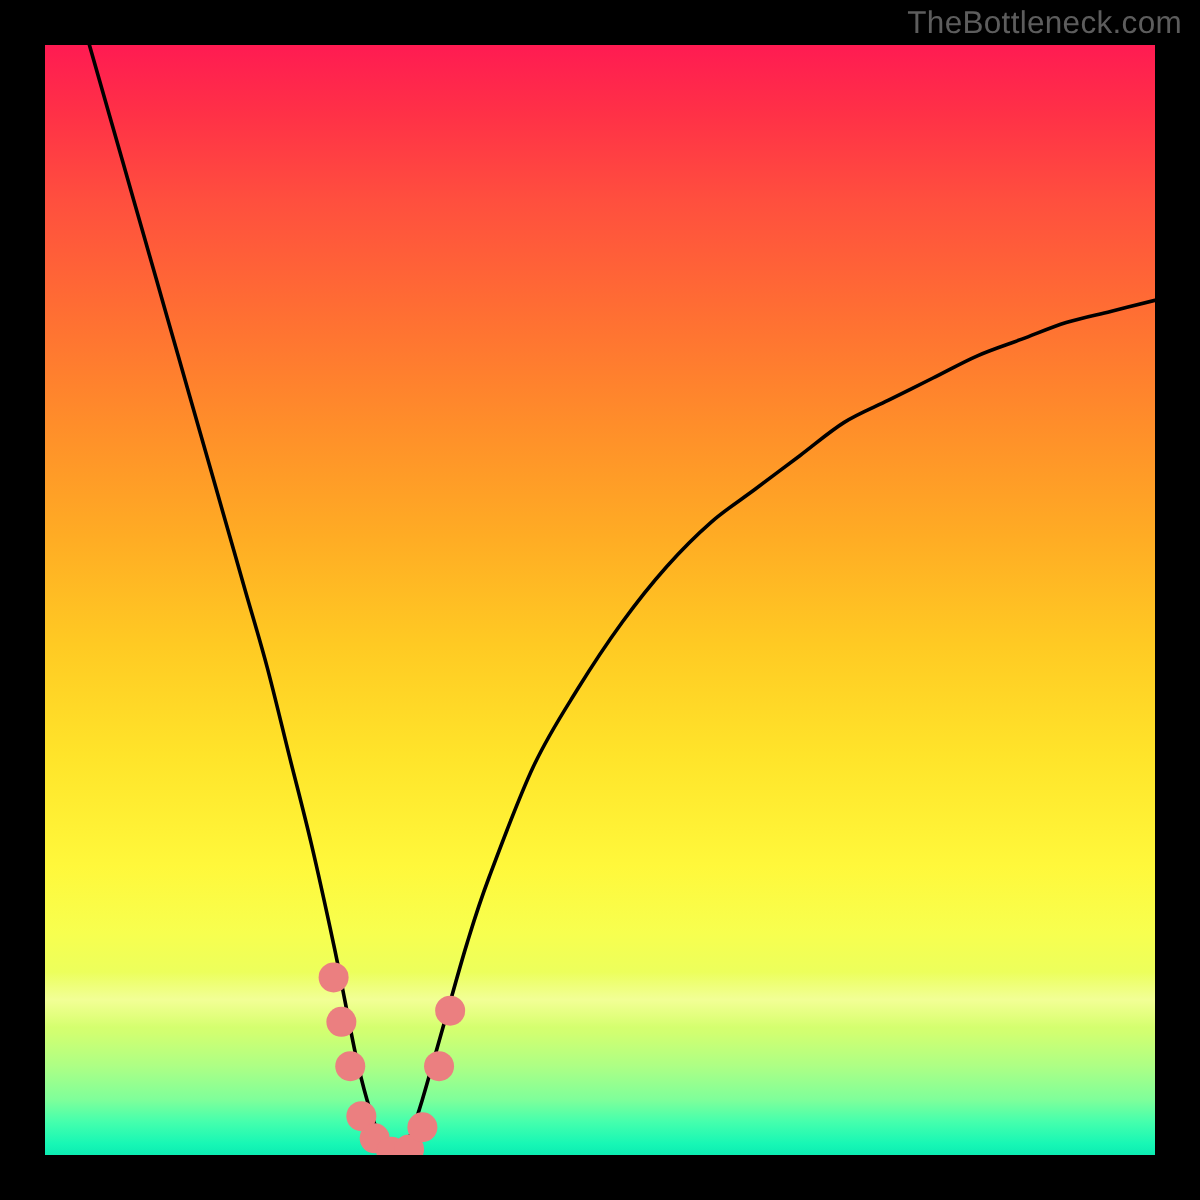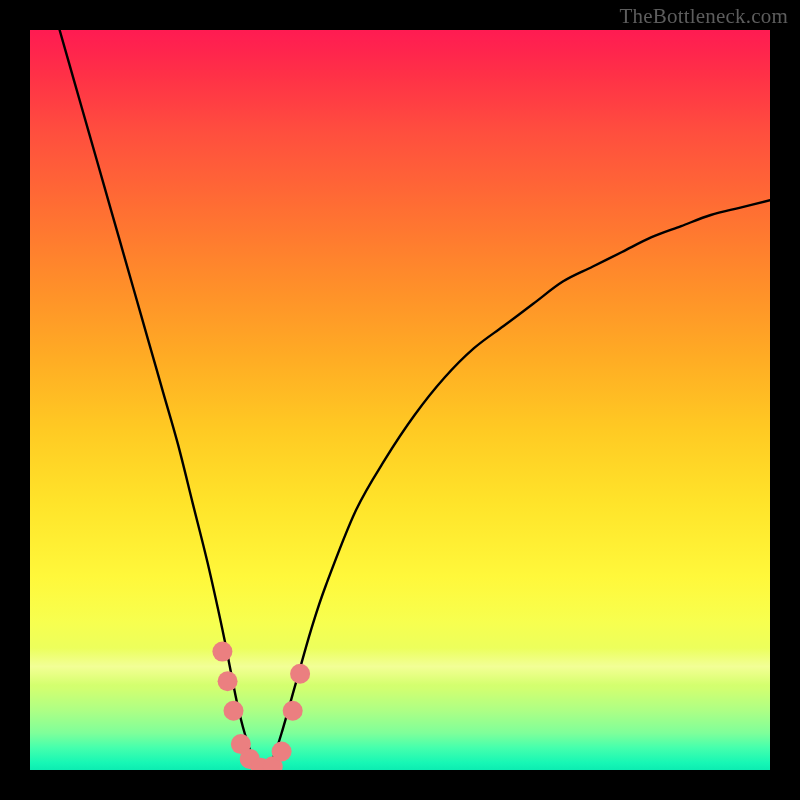--- a/index.html
+++ b/index.html
@@ -21,21 +21,20 @@
   }
   .watermark {
     position: absolute;
     top: 4px;
     right: 12px;
     color: #5d5d5d;
     font-size: 21px;
     font-weight: 400;
     letter-spacing: 0.2px;
     z-index: 10;
-    font-family: Liberation Serif, serif;
   }
   .plot {
     position: absolute;
     top: 30px;
     left: 30px;
     width: 740px;
     height: 740px;
     overflow: hidden;
   }
   .bg-gradient {

